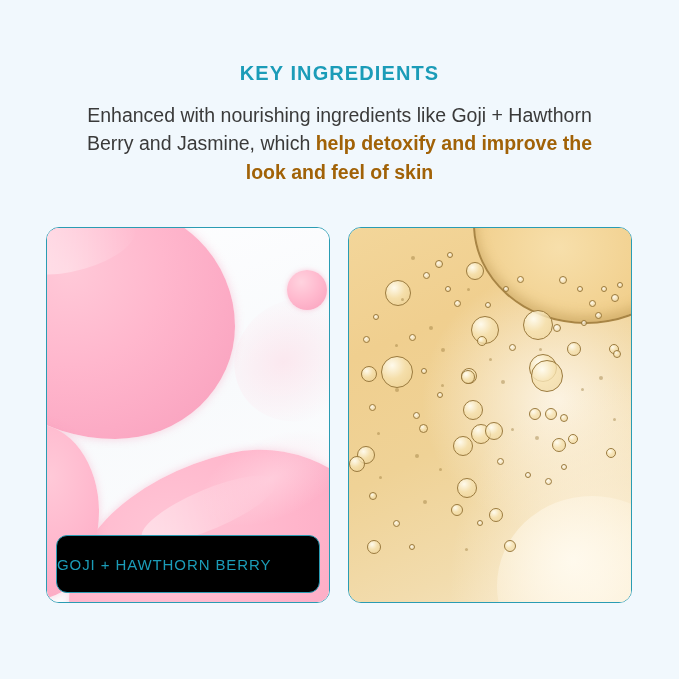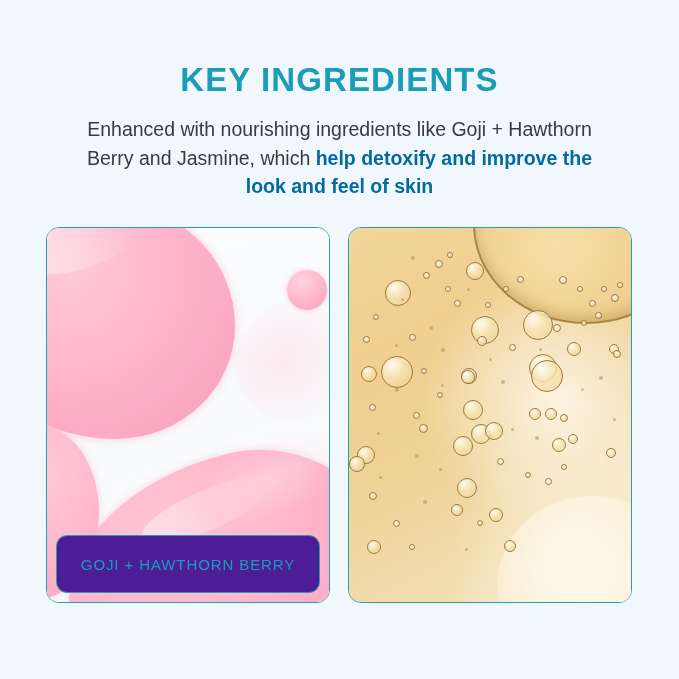--- a/index.html
+++ b/index.html
@@ -21,37 +21,37 @@
     box-sizing: border-box;
   }
 
   
   .header {
     padding-top: 62px;
     text-align: center;
   }
   .title {
     color: #1b9cb8;
-    font-size: 33px;
+    font-size: 20px;
     font-weight: bold;
     letter-spacing: 1.1px;
     line-height: 1.1;
     margin: 0;
   }
   .subtitle {
     margin: 17px auto 0 auto;
     width: 540px;
     font-size: 19.5px;
     line-height: 1.45;
     color: #3a3a3a;
     font-weight: 400;
     text-align: center;
   }
   .subtitle .accent {
-    color: #0369a1;
+    color: #a16207;
     font-weight: bold;
   }
 
   
   .cards {
     position: absolute;
     top: 227px;
     left: 46px;
     display: flex;
     gap: 18px;
@@ -70,26 +70,25 @@
     position: absolute;
     inset: 0;
     overflow: hidden;
   }
   .card-label {
     position: absolute;
     left: 9px;
     right: 9px;
     bottom: 9px;
     height: 58px;
-    background: #4c1d95;
+    background: #000000;
     border: 1.4px solid #2a9cb3;
     border-radius: 11px;
     display: flex;
     align-items: center;
-    justify-content: center;
     box-sizing: border-box;
     z-index: 5;
   }
   .card-label span {
     color: #1b9cb8;
     font-size: 15px;
     letter-spacing: 0.9px;
     font-weight: 400;
     white-space: nowrap;
   }

